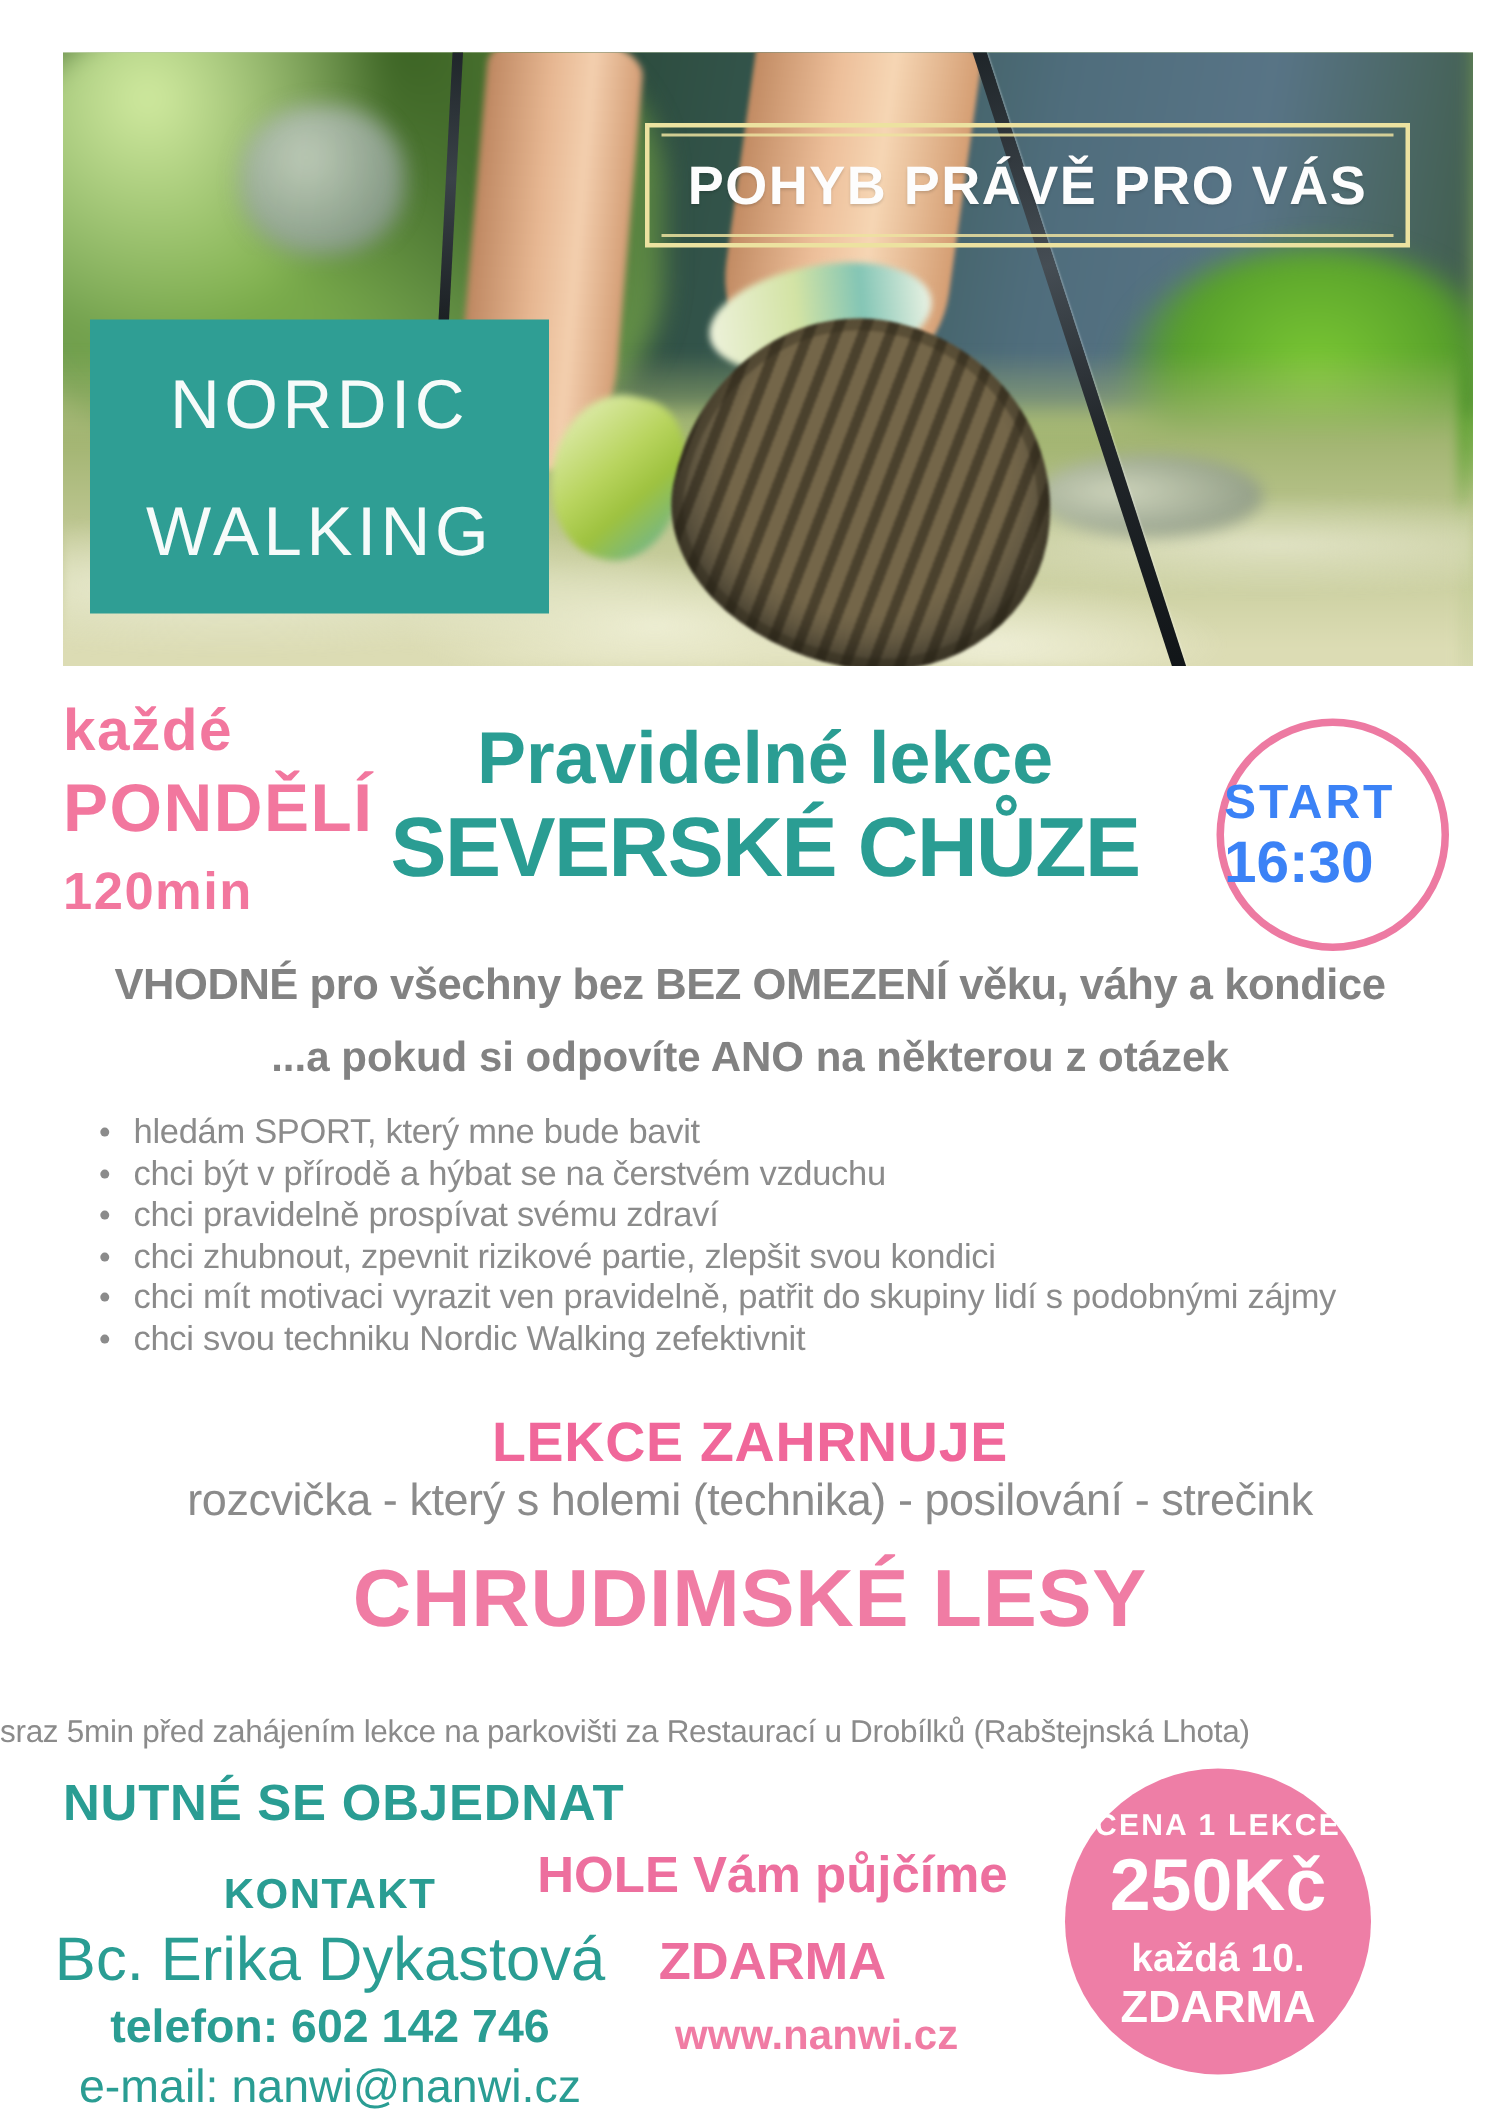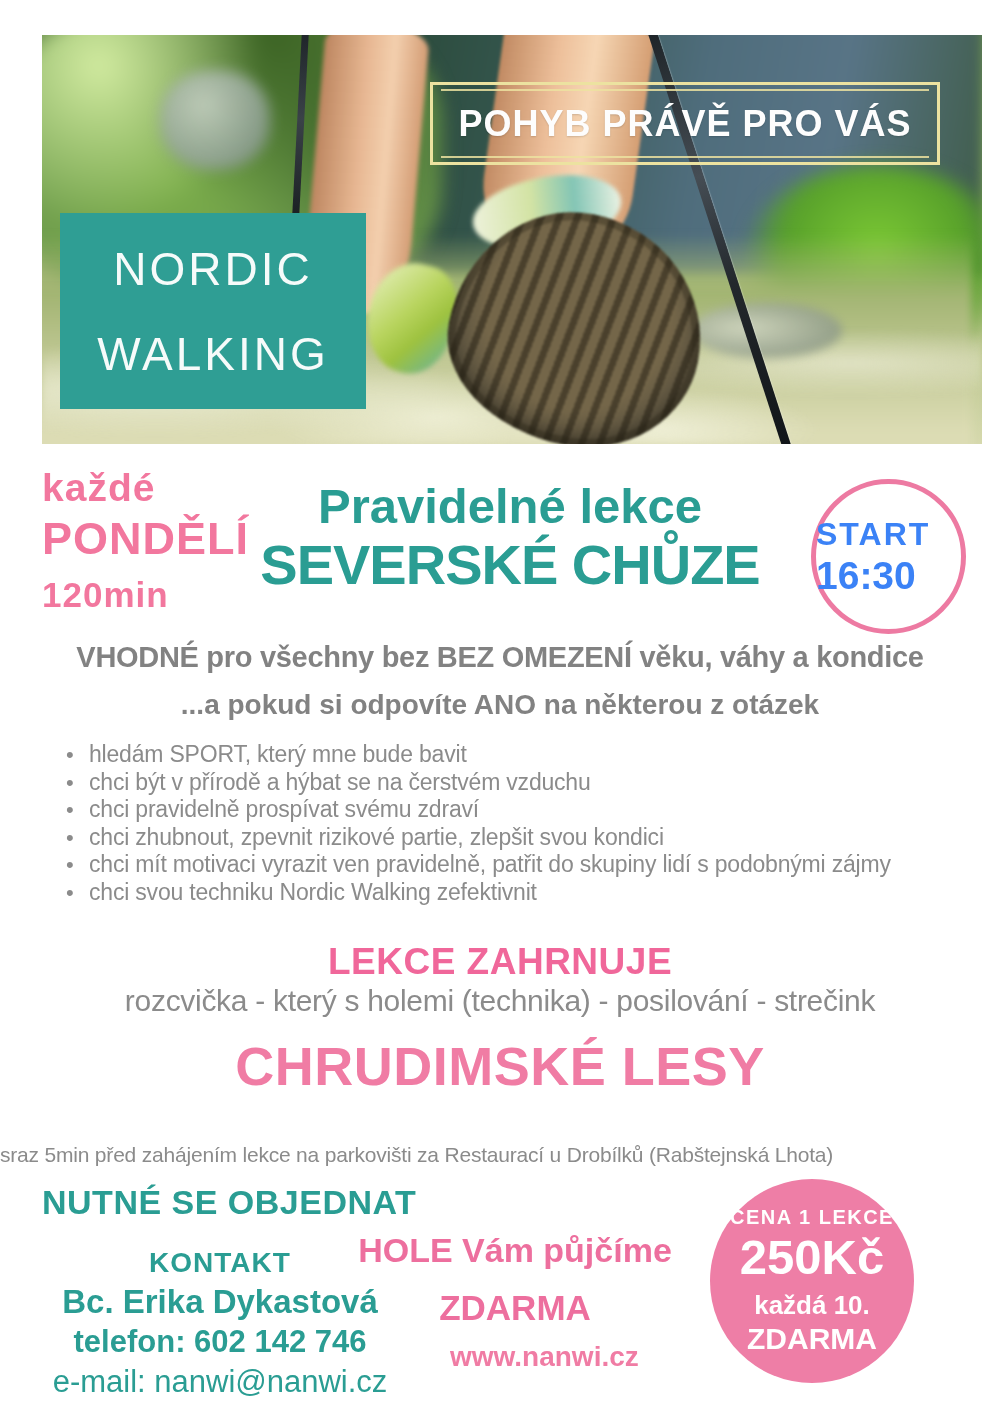--- a/index.html
+++ b/index.html
@@ -142,21 +142,21 @@
   .lesson-heading { position:absolute; left:0; top:941px; width:1000px; text-align:center; color:#f0679a; font-size:37px; font-weight:800; letter-spacing:0.5px; }
   .lesson-items { position:absolute; left:0; top:984px; width:1000px; text-align:center; color:#8b8b8b; font-size:30px; letter-spacing:-0.3px; white-space:nowrap; }
 
   .location-name { position:absolute; left:0; top:1035px; width:1000px; text-align:center; color:#f07ca4; font-size:54px; font-weight:800; letter-spacing:0.5px; }
   .location-meeting { position:absolute; left:0; top:1100px; width:808px; text-align:center; color:#8b8b8b; font-size:21px; letter-spacing:-0.2px; white-space:nowrap;margin-top:43px; }
 
   .booking-heading { position:absolute; left:42px; top:1183px; color:#2a9d93; font-size:34px; font-weight:800; letter-spacing:0.5px; }
 
   .contact { position:absolute; left:15px; top:1247px; width:410px; text-align:center; color:#2a9d93; }
   .contact-heading { font-size:28px; font-weight:800; letter-spacing:1px; }
-  .contact-name { font-size:33px; font-weight:700; margin-top:4px; }
+  .contact-name { font-size:41px; font-weight:400; margin-top:4px; }
   .contact-phone { font-size:31px; font-weight:800; margin-top:3px; }
   .contact-email { font-size:31px; font-weight:500; margin-top:4px; }
 
   .rental { position:absolute; left:320px; top:1231px; width:390px; text-align:center; color:#ed6f9e; }
   .rental-line1 { font-size:34px; font-weight:800; }
   .rental-line2 { font-size:35px; font-weight:800; margin-top:18px; }
 
   .price-circle {
     position:absolute; left:710px; top:1179px; width:204px; height:204px; border-radius:50%;
     background:#ee7ea6; color:#ffffff; display:flex; flex-direction:column; align-items:center; justify-content:center; text-align:center;

